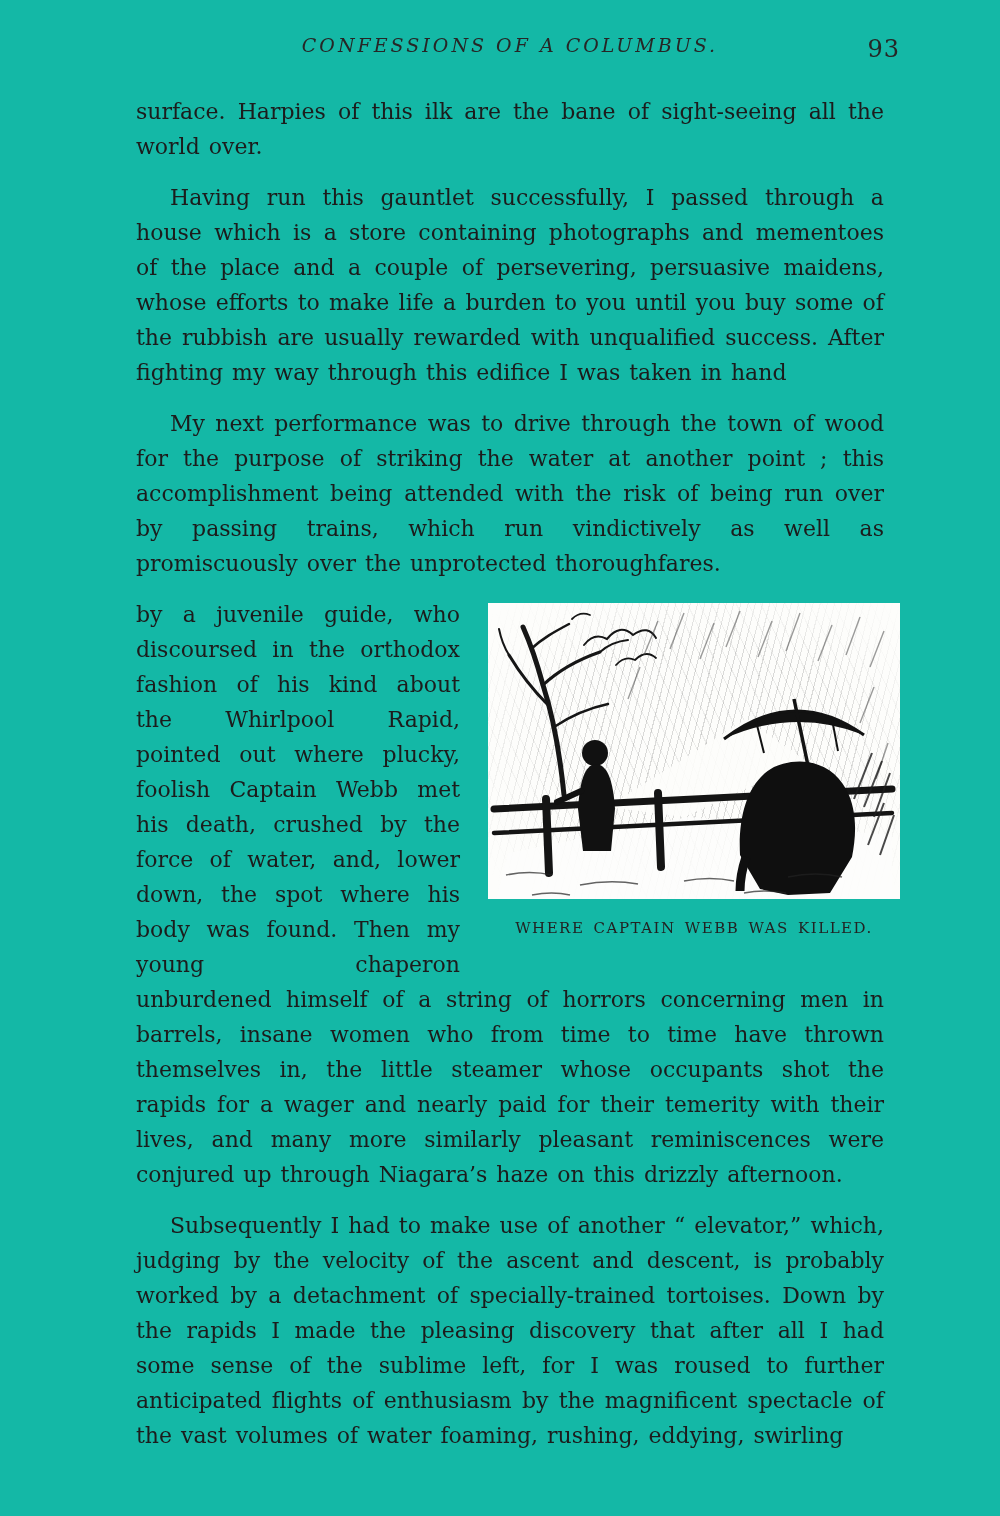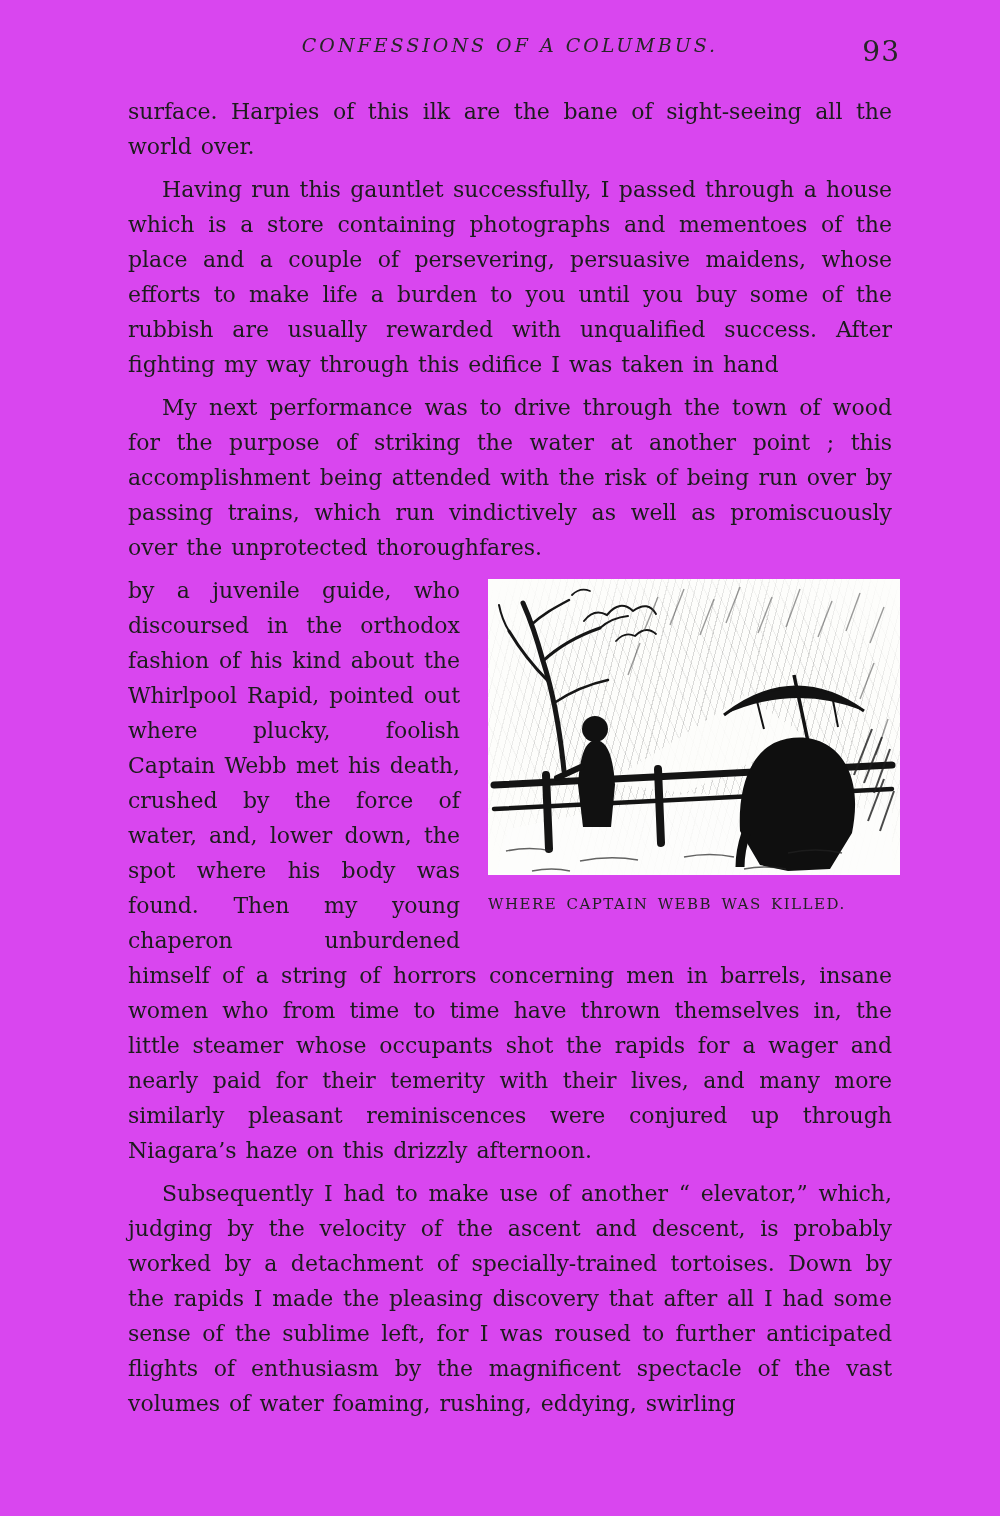--- a/index.html
+++ b/index.html
@@ -5,21 +5,21 @@
   html, body {
     margin: 0;
     padding: 0;
     background: #e8e8e6;
   }
   .page {
     position: relative;
     width: 1000px;
     height: 1516px;
     margin: 0 auto;
-    background: #d946ef;
+    background: #14b8a6;
     box-sizing: border-box;
     padding: 34px 100px 0 120px;
     font-family: "DejaVu Serif", "Liberation Serif", serif;
     color: #1c1c1c;
     overflow: hidden;
   }
   .running-head {
     position: relative;
     height: 28px;
     margin-bottom: 32px;
@@ -31,32 +31,32 @@
     font-size: 19px;
     letter-spacing: 3px;
     color: #262626;
     white-space: nowrap;
   }
   .running-head .page-number {
     position: absolute;
     right: 0;
     top: 1px;
     font-style: normal;
-    font-size: 28px;
+    font-size: 24px;
     letter-spacing: 1px;
     color: #262626;
   }
   .body-text {
     font-size: 22px;
     line-height: 35px;
     text-align: justify;
     word-spacing: 2px;
   }
   p.para {
-    margin: 8px;
+    margin: 16px;
     text-indent: 34px;
   }
   p.para.no-indent {
     text-indent: 0;
   }
   figure.illustration {
     float: right;
     width: 412px;
     margin: 6px 0 4px 28px;
     padding: 0;
@@ -72,20 +72,21 @@
       #fdfdfb;
   }
   .illustration-art svg {
     position: absolute;
     inset: 0;
     width: 100%;
     height: 100%;
   }
   figcaption.figure-caption {
     margin-top: 12px;
+    text-align: center;
     font-size: 15px;
     letter-spacing: 1.5px;
     color: #222;
     word-spacing: 3px;
     white-space: nowrap;
   }
 </style>
 </head>
 <body>
 

